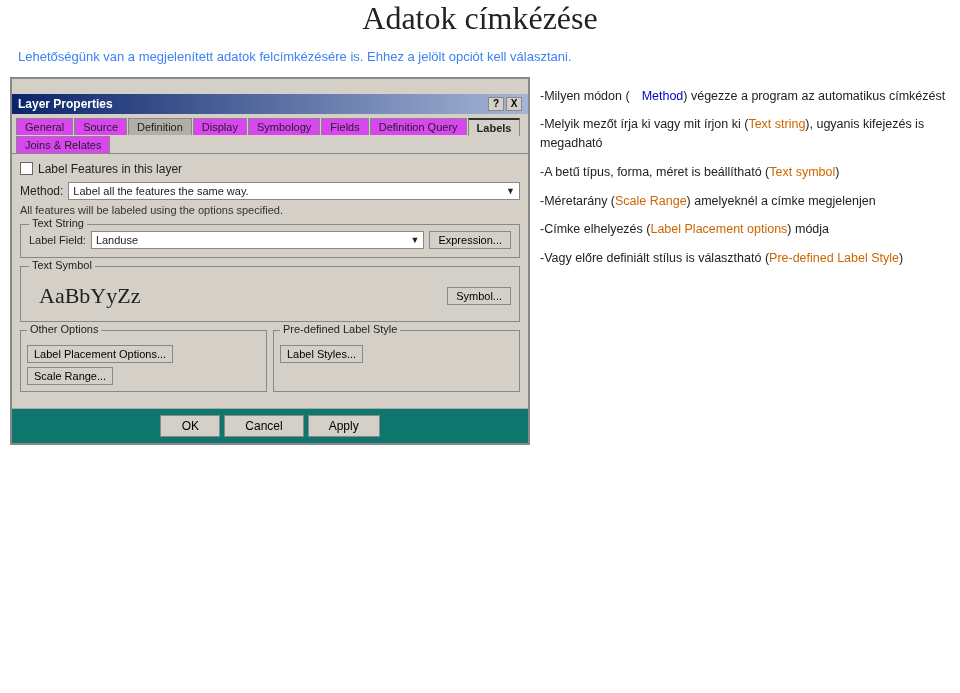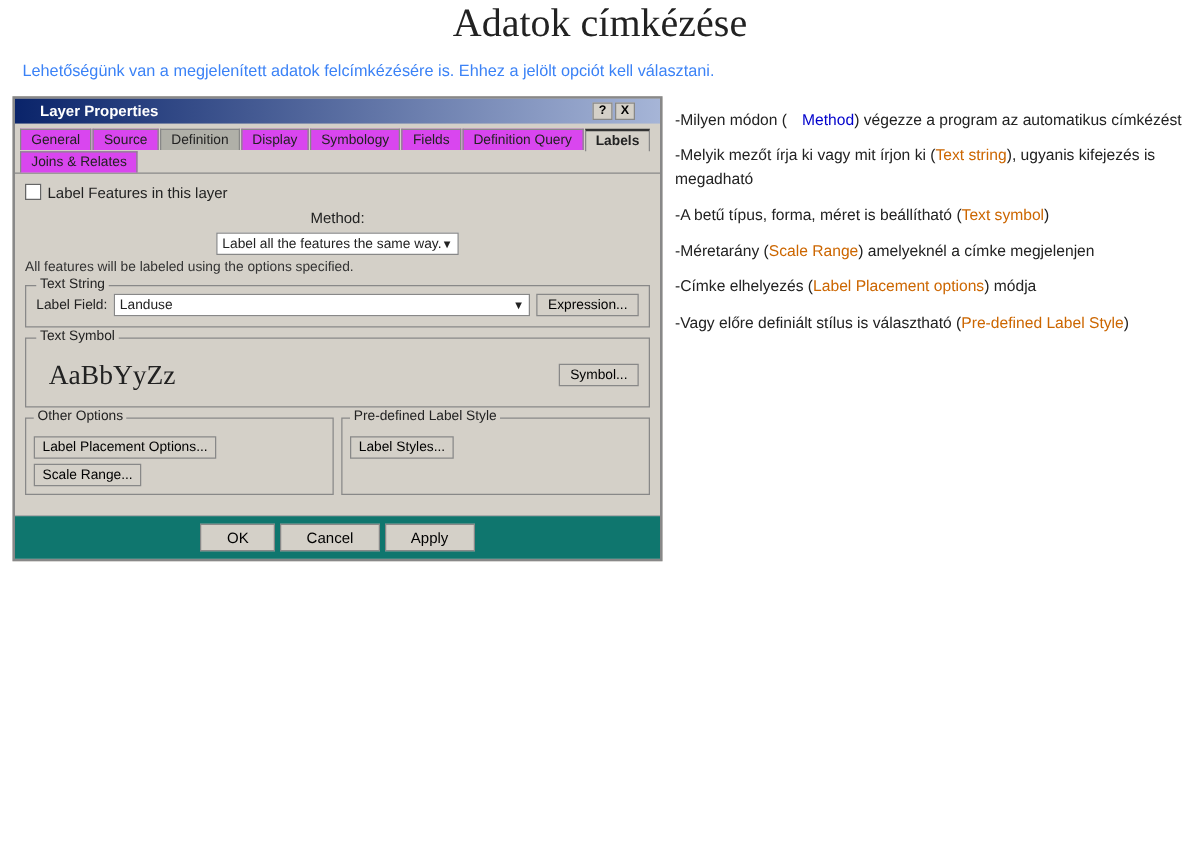--- a/index.html
+++ b/index.html
@@ -48,24 +48,25 @@
       border: 2px solid #888;
       background: #d4d0c8;
       flex-shrink: 0;
     }
 
     .dialog-titlebar {
       background: linear-gradient(to right, #0a246a, #a6b5d7);
       color: white;
       font-size: 12px;
       font-weight: bold;
-      padding: 3px 20px;
+      padding: 3px 6px;
       display: flex;
       justify-content: space-between;
       align-items: center;
+      margin-top: 15px;
     }
 
     .dialog-titlebar-buttons {
       display: flex;
       gap: 2px;
     }
 
     .titlebar-btn {
       width: 16px;
       height: 14px;
@@ -132,21 +133,20 @@
       flex-shrink: 0;
     }
 
     
     .method-row {
       display: flex;
       align-items: center;
       gap: 5px;
       margin-bottom: 4px;
       font-size: 12px;
-      flex-direction: column;
     }
 
     .method-label {
       font-size: 12px;
       white-space: nowrap;
     }
 
     .method-dropdown {
       flex: 1;
       background: white;

